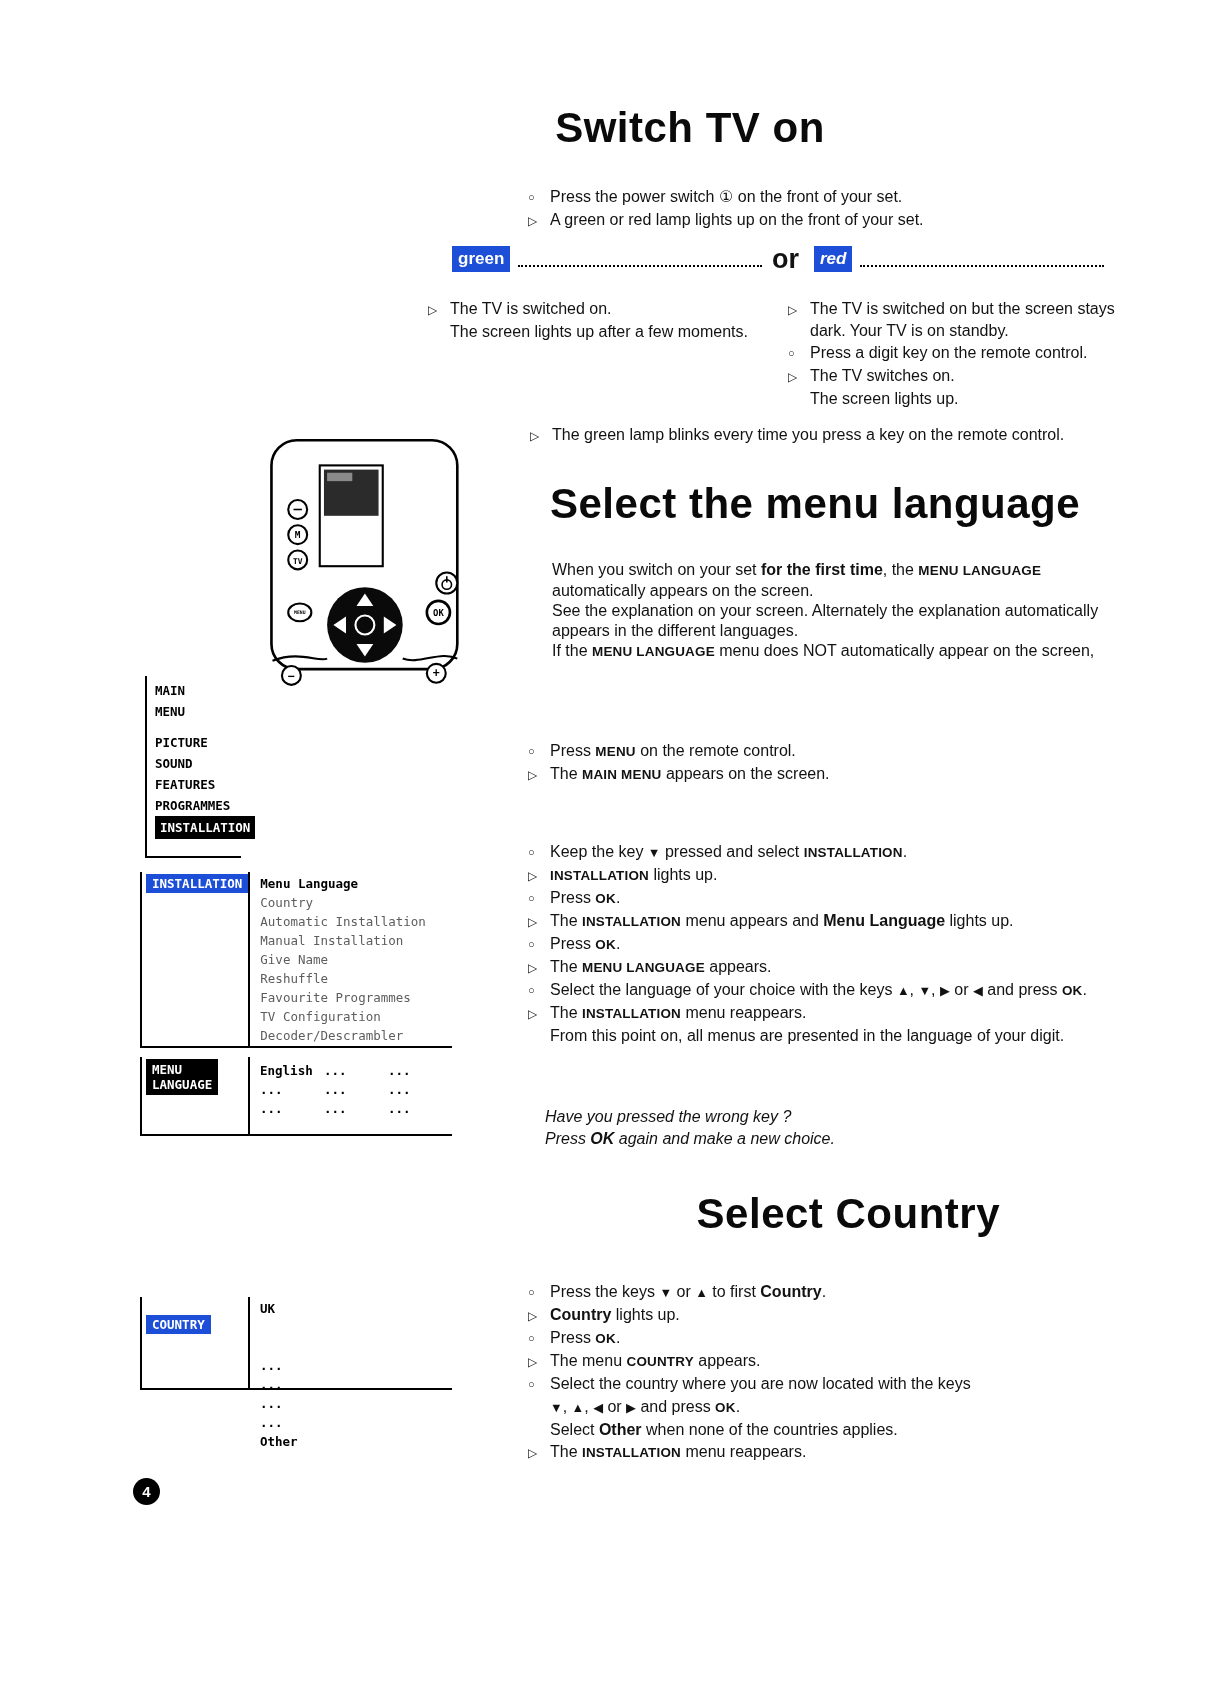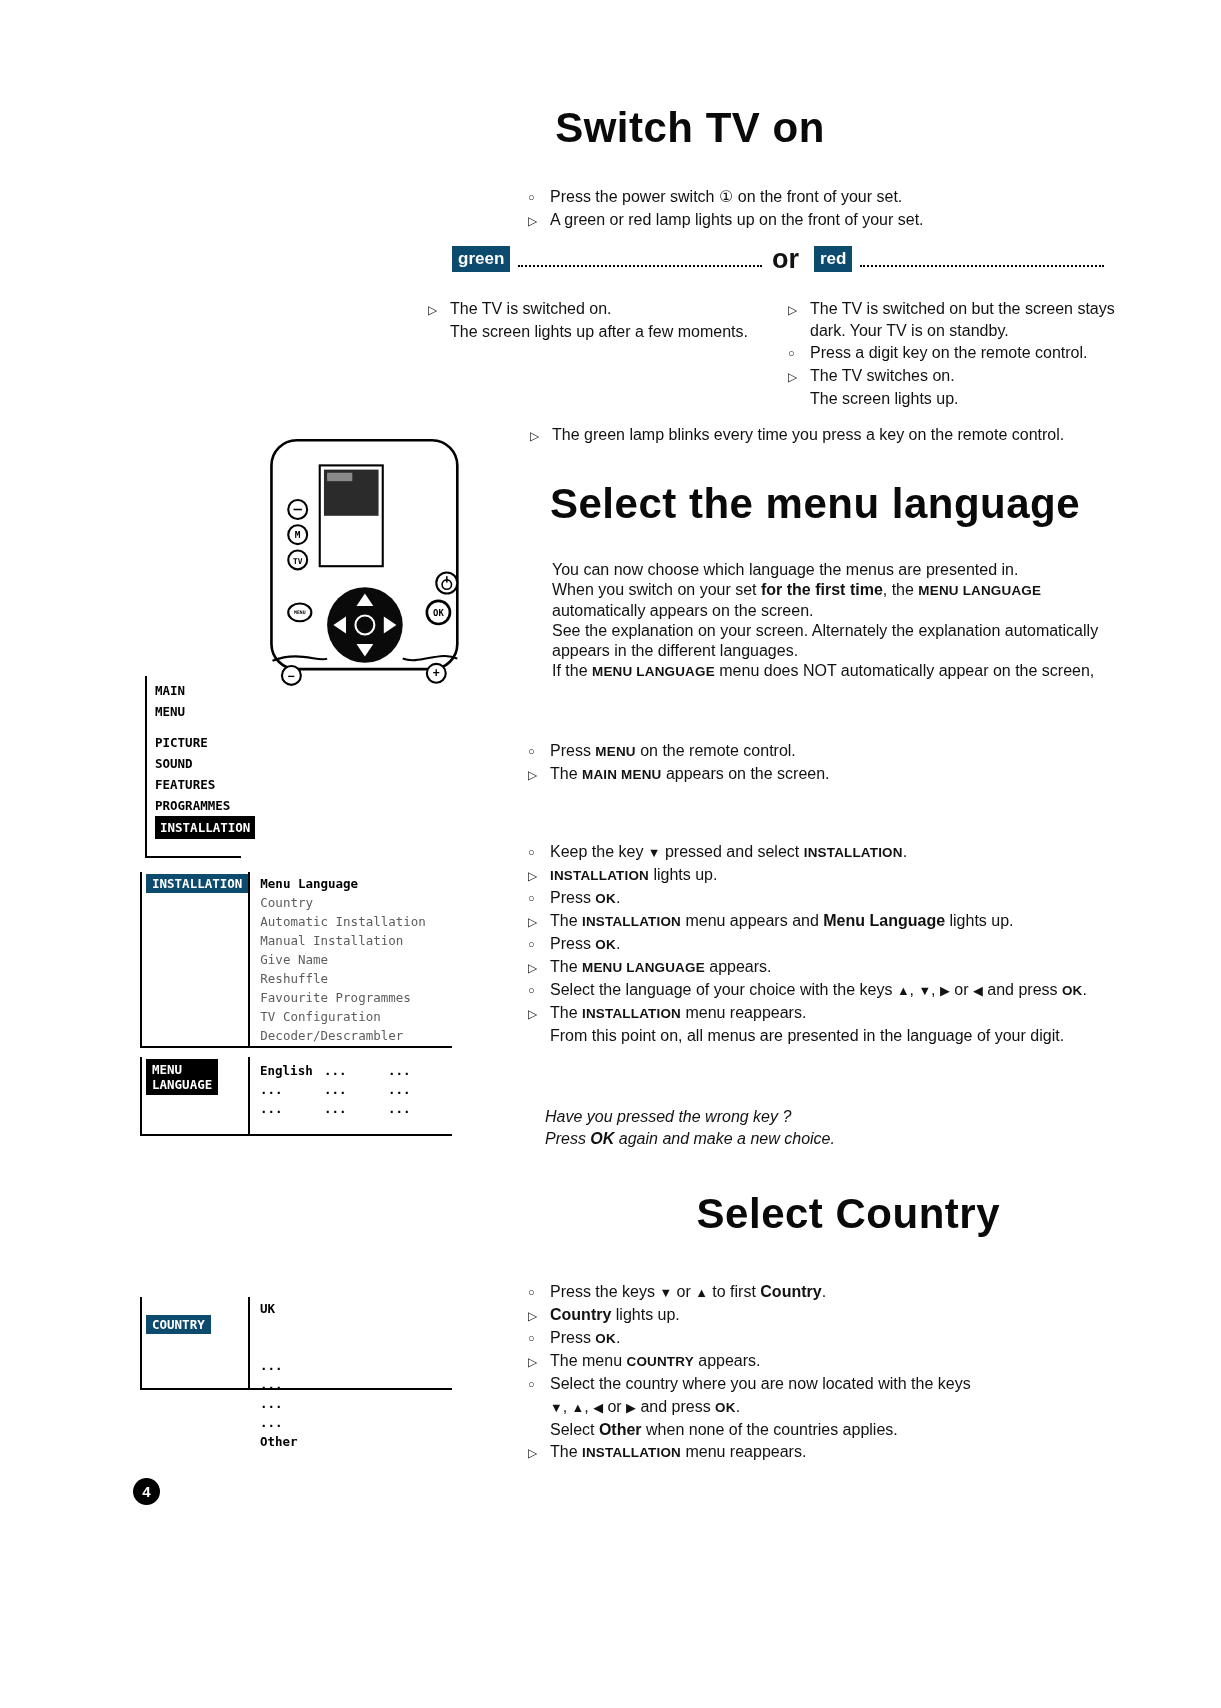--- a/index.html
+++ b/index.html
@@ -47,21 +47,21 @@
   .mitem.gap { margin-top:10px; }
   .screen-main { padding:4px 0 0 8px; }
   .screen-install .rcol .mitem { color:#5d5d5d; font-weight:normal; line-height:19px; }
   .screen-install .rcol .mitem.mb { color:#000; font-weight:bold; }
   .srow { line-height:19px; }
   .scell { display:inline-block; }
   .screen-ml .scell { min-width:64px; }
   .screen-country .scell { min-width:100px; }
   .screen-ml .rcol { padding-top:4px; }
   .screen-country .lcol .lbl { margin-top:16px; }
-  .lbl { display:inline-block; background:#0c4a6e; color:#fff; padding:2px 6px; }
+  .lbl { display:inline-block; background:#1d4ed8; color:#fff; padding:2px 6px; }
 
   
   .badge {
     position:absolute; left:133px; top:1478px; width:27px; height:27px;
     background:#000; color:#fff; border-radius:50%;
     display:flex; align-items:center; justify-content:center;
     font-weight:bold; font-size:15px;
   }
 </style>
 </head>
@@ -79,21 +79,21 @@
       <div class="instr-line">
         <span class="mk mk-t">▷</span>
         <span class="segs"><span>A green or red lamp lights up on the front of your set.</span></span>
       </div>
     </div>
 
   <div class="abs lamp-row" style="left:452px; top:246px; width:660px;">
     <span class="lbl">green</span>
     <span class="leader"></span>
     <span class="or">or</span>
-    <span class="lbl" style="margin-left:13px;">red</span>
+    <span class="lbl" style="margin-left:13px;font-style:italic;">red</span>
     <span class="leader"></span>
   </div>
 
   <div class="abs steps" style="left:428px; top:298px; width:345px;">
       <div class="instr-line">
         <span class="mk mk-t">▷</span>
         <span class="segs"><span>The TV is switched on.</span></span>
       </div>
       <div class="instr-line">
         <span class="mk mk-e"></span>
@@ -158,23 +158,20 @@
       <text x="28" y="232" text-anchor="middle" font-size="11" font-weight="bold" font-family="DejaVu Sans Mono, monospace">−</text>
       <circle cx="166" cy="226" r="9" fill="#fff" stroke="#000" stroke-width="2"></circle>
       <text x="166" y="230" text-anchor="middle" font-size="11" font-weight="bold" font-family="DejaVu Sans Mono, monospace">+</text>
     </svg>
   </div>
 
   <div class="abs h1" style="left:550px; top:480px;">Select the menu language</div>
 
   <div class="abs para" style="left:552px; top:560px; width:600px;">
       <div class="instr-line">
-        <span class="segs"><span>You can now choose which language the menus are presented in.</span></span>
-      </div>
-      <div class="instr-line">
         <span class="segs"><span>When you switch on your set </span><span class="b">for the first time</span><span>, the </span><span class="sc">MENU LANGUAGE</span></span>
       </div>
       <div class="instr-line">
         <span class="segs"><span>automatically appears on the screen.</span></span>
       </div>
       <div class="instr-line">
         <span class="segs"><span>See the explanation on your screen.  Alternately the explanation automatically</span></span>
       </div>
       <div class="instr-line">
         <span class="segs"><span>appears in the different languages.</span></span>

